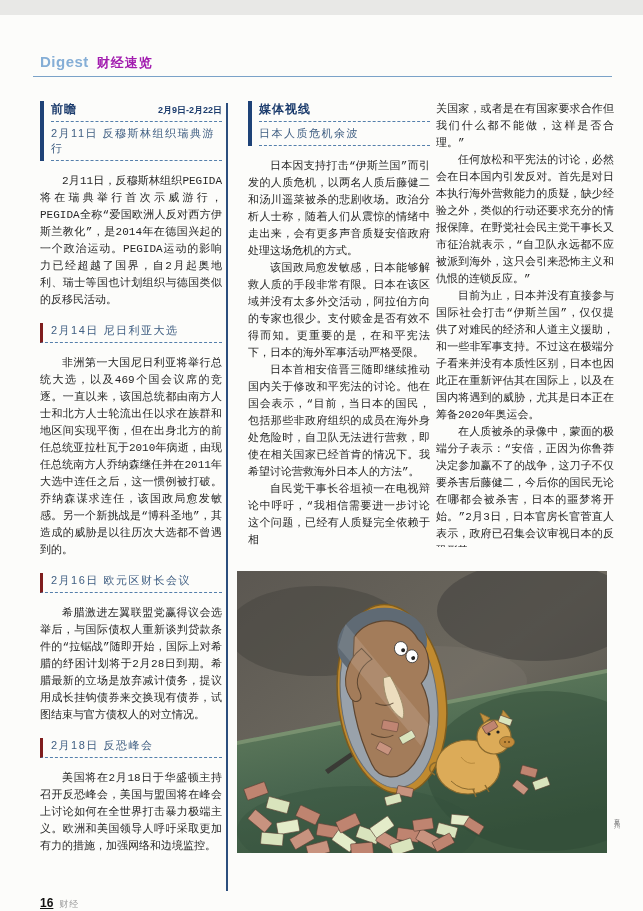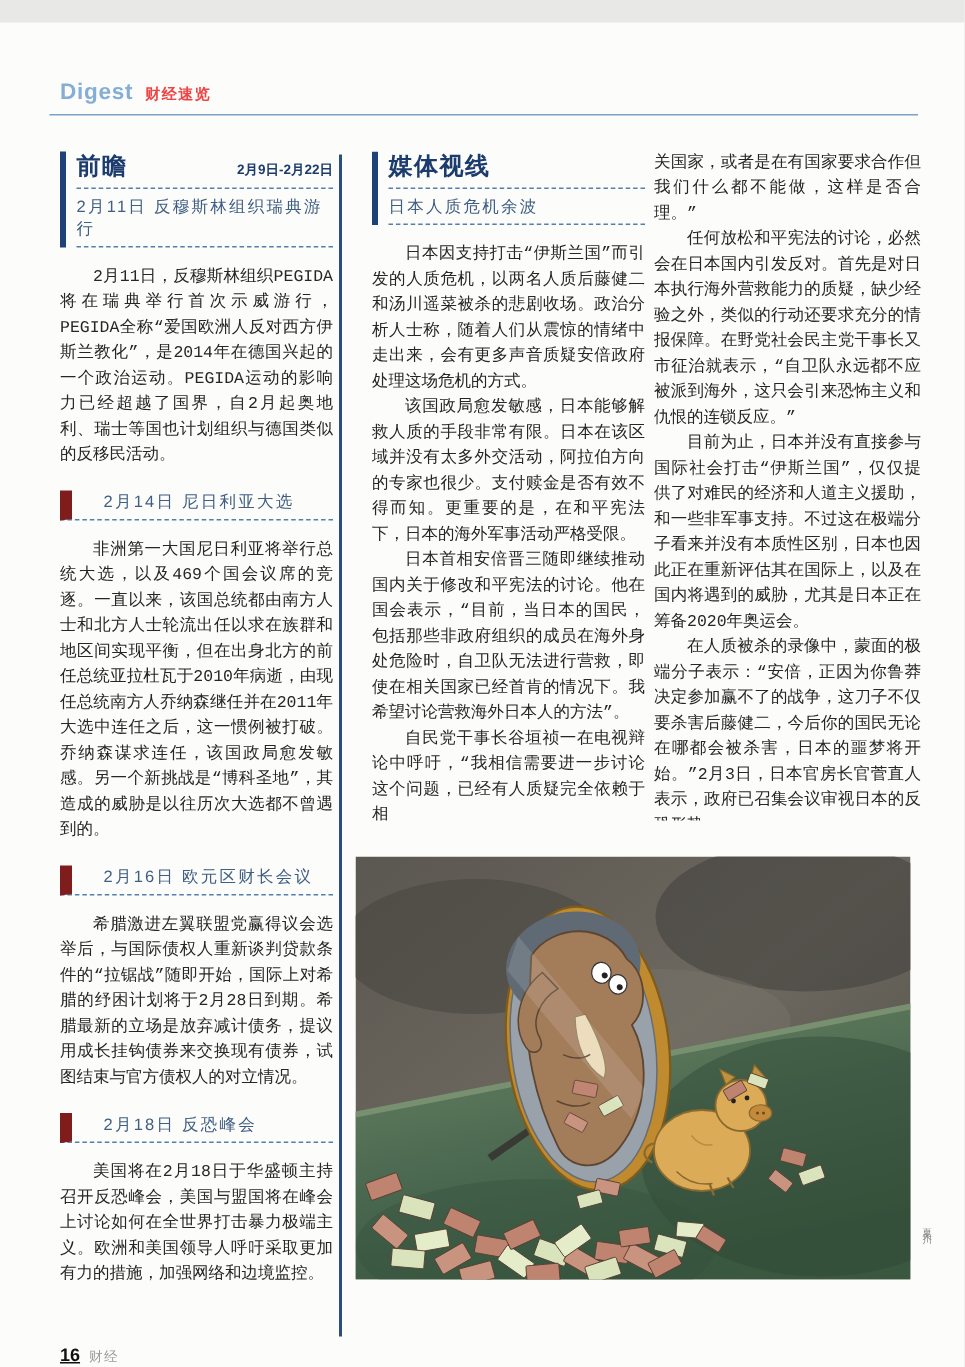--- a/index.html
+++ b/index.html
@@ -4,39 +4,39 @@
 <style>
   html,body{margin:0;padding:0;background:#e8e8e6;}
   .page{
     position:relative;width:643px;height:911px;margin:15px auto;
     background:#fcfcfa;overflow:hidden;
     font-family:"Liberation Sans",sans-serif;
   }
   
   .masthead{position:absolute;left:40px;top:38px;display:flex;align-items:baseline;gap:8px;}
   .brand-en{font-size:15px;color:#85aed6;letter-spacing:.5px;font-weight:bold;}
-  .brand-cn{font-size:10px;color:#ef4444;font-weight:bold;letter-spacing:1px;text-align:right;}
+  .brand-cn{font-size:13px;color:#a21caf;font-weight:bold;letter-spacing:1px;text-align:right;}
   .top-rule{position:absolute;left:33px;top:61px;width:579px;height:1px;background:#7aa2c8;}
 
   
   .col{position:absolute;top:86px;}
   .col1{left:40px;width:182px;}
   .col2{left:248px;width:182px;height:446px;overflow:hidden;}
   .col3{left:436px;width:178px;height:446px;overflow:hidden;}
   .v-divider{position:absolute;left:226px;top:88px;width:2px;height:788px;background:#2c4e7d;}
 
   
   .sec-head{border-left:4px solid #1e4277;padding-left:7px;margin-bottom:12px;}
   .sec-row1{display:flex;justify-content:space-between;align-items:baseline;
             padding-bottom:3px;border-bottom:1px dashed #547fab;}
-  .sec-title{font-size:16px;font-weight:bold;color:#1c3c6d;letter-spacing:1px;text-align:right;}
+  .sec-title{font-size:12px;font-weight:bold;color:#1c3c6d;letter-spacing:1px;text-align:right;}
   .sec-date{font-size:9px;font-weight:bold;color:#1c3c6d;}
   .sec-row2{font-size:11px;color:#3f5e82;letter-spacing:1.5px;padding:4px 0 4px 0;
             border-bottom:1px dashed #547fab;}
-  .sub-head{border-left:8px solid #7f1d1d;padding-left:21px;font-size:11px;color:#3f5e82;
+  .sub-head{border-left:3px solid #7f1d1d;padding-left:8px;font-size:11px;color:#3f5e82;
             letter-spacing:1.5px;padding-bottom:4px;border-bottom:1px dashed #547fab;
             margin:14px 0 12px 0;}
 
   
   .body-text p{
     margin:0;font-family:Liberation Mono, monospace;
     font-size:11px;line-height:17px;color:#262626;
     text-align:justify;text-indent:2em;
   }
   .body-text p.cont{text-indent:0;}

